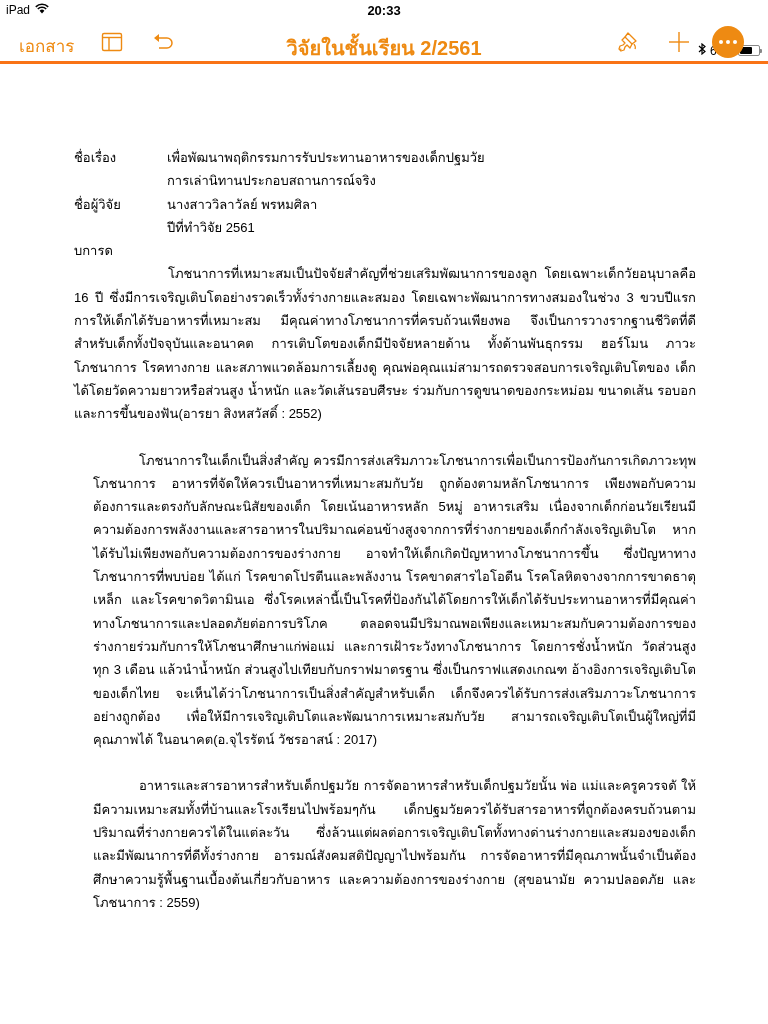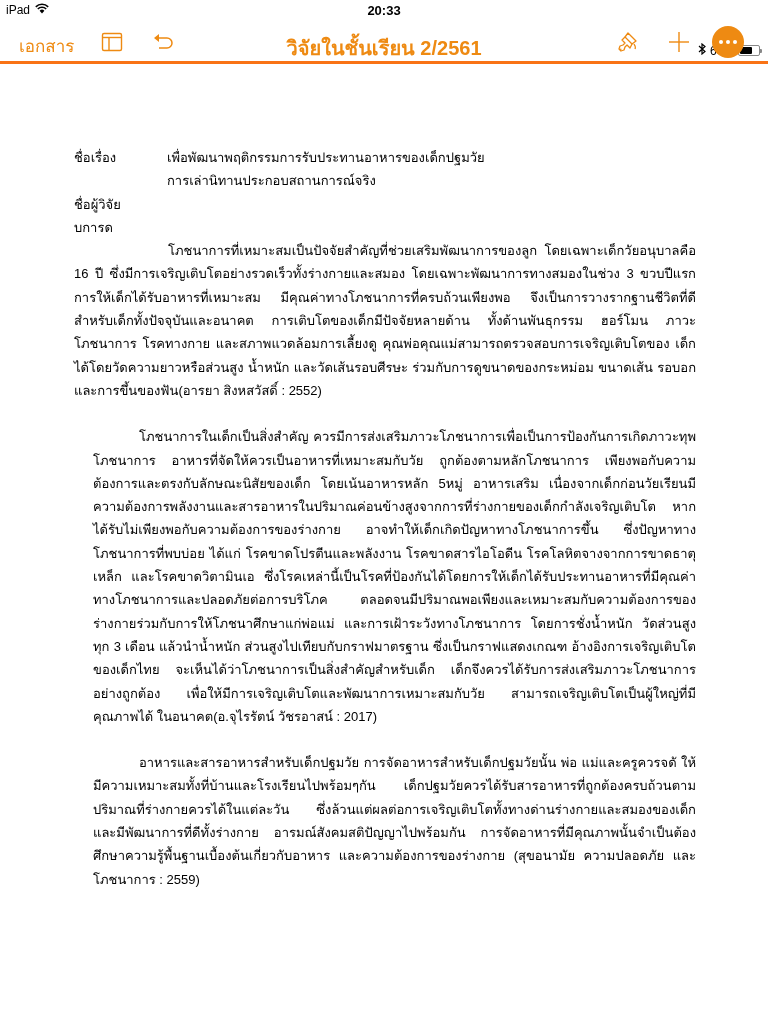--- a/index.html
+++ b/index.html
@@ -112,20 +112,24 @@
     <div class="meta-row">
       <div class="meta-label">ชื่อเรื่อง</div>
       <div class="meta-value">
         <div>เพื่อพัฒนาพฤติกรรมการรับประทานอาหารของเด็กปฐมวัย</div>
         <div>การเล่านิทานประกอบสถานการณ์จริง</div>
       </div>
     </div>
 
     <div class="meta-row">
       <div class="meta-label">ชื่อผู้วิจัย</div>
+      <div class="meta-value">
+        <div>นางสาววิลาวัลย์ พรหมศิลา</div>
+        <div>ปีที่ทำวิจัย 2561</div>
+      </div>
     </div>
 
     <div>บการด</div>
 
     <div class="para para1">
       <p>โภชนาการที่เหมาะสมเป็นปัจจัยสำคัญที่ช่วยเสริมพัฒนาการของลูก โดยเฉพาะเด็กวัยอนุบาลคือ 16 ปี ซึ่งมีการเจริญเติบโตอย่างรวดเร็วทั้งร่างกายและสมอง โดยเฉพาะพัฒนาการทางสมองในช่วง 3 ขวบปีแรก การให้เด็กได้รับอาหารที่เหมาะสม มีคุณค่าทางโภชนาการที่ครบถ้วนเพียงพอ จึงเป็นการวางรากฐานชีวิตที่ดี สำหรับเด็กทั้งปัจจุบันและอนาคต การเติบโตของเด็กมีปัจจัยหลายด้าน ทั้งด้านพันธุกรรม ฮอร์โมน ภาวะ โภชนาการ โรคทางกาย และสภาพแวดล้อมการเลี้ยงดู คุณพ่อคุณแม่สามารถตรวจสอบการเจริญเติบโตของ เด็กได้โดยวัดความยาวหรือส่วนสูง น้ำหนัก และวัดเส้นรอบศีรษะ ร่วมกับการดูขนาดของกระหม่อม ขนาดเส้น รอบอกและการขึ้นของฟัน(อารยา สิงหสวัสดิ์ : 2552)</p>
     </div>
 
     <div class="gap"></div>
 

